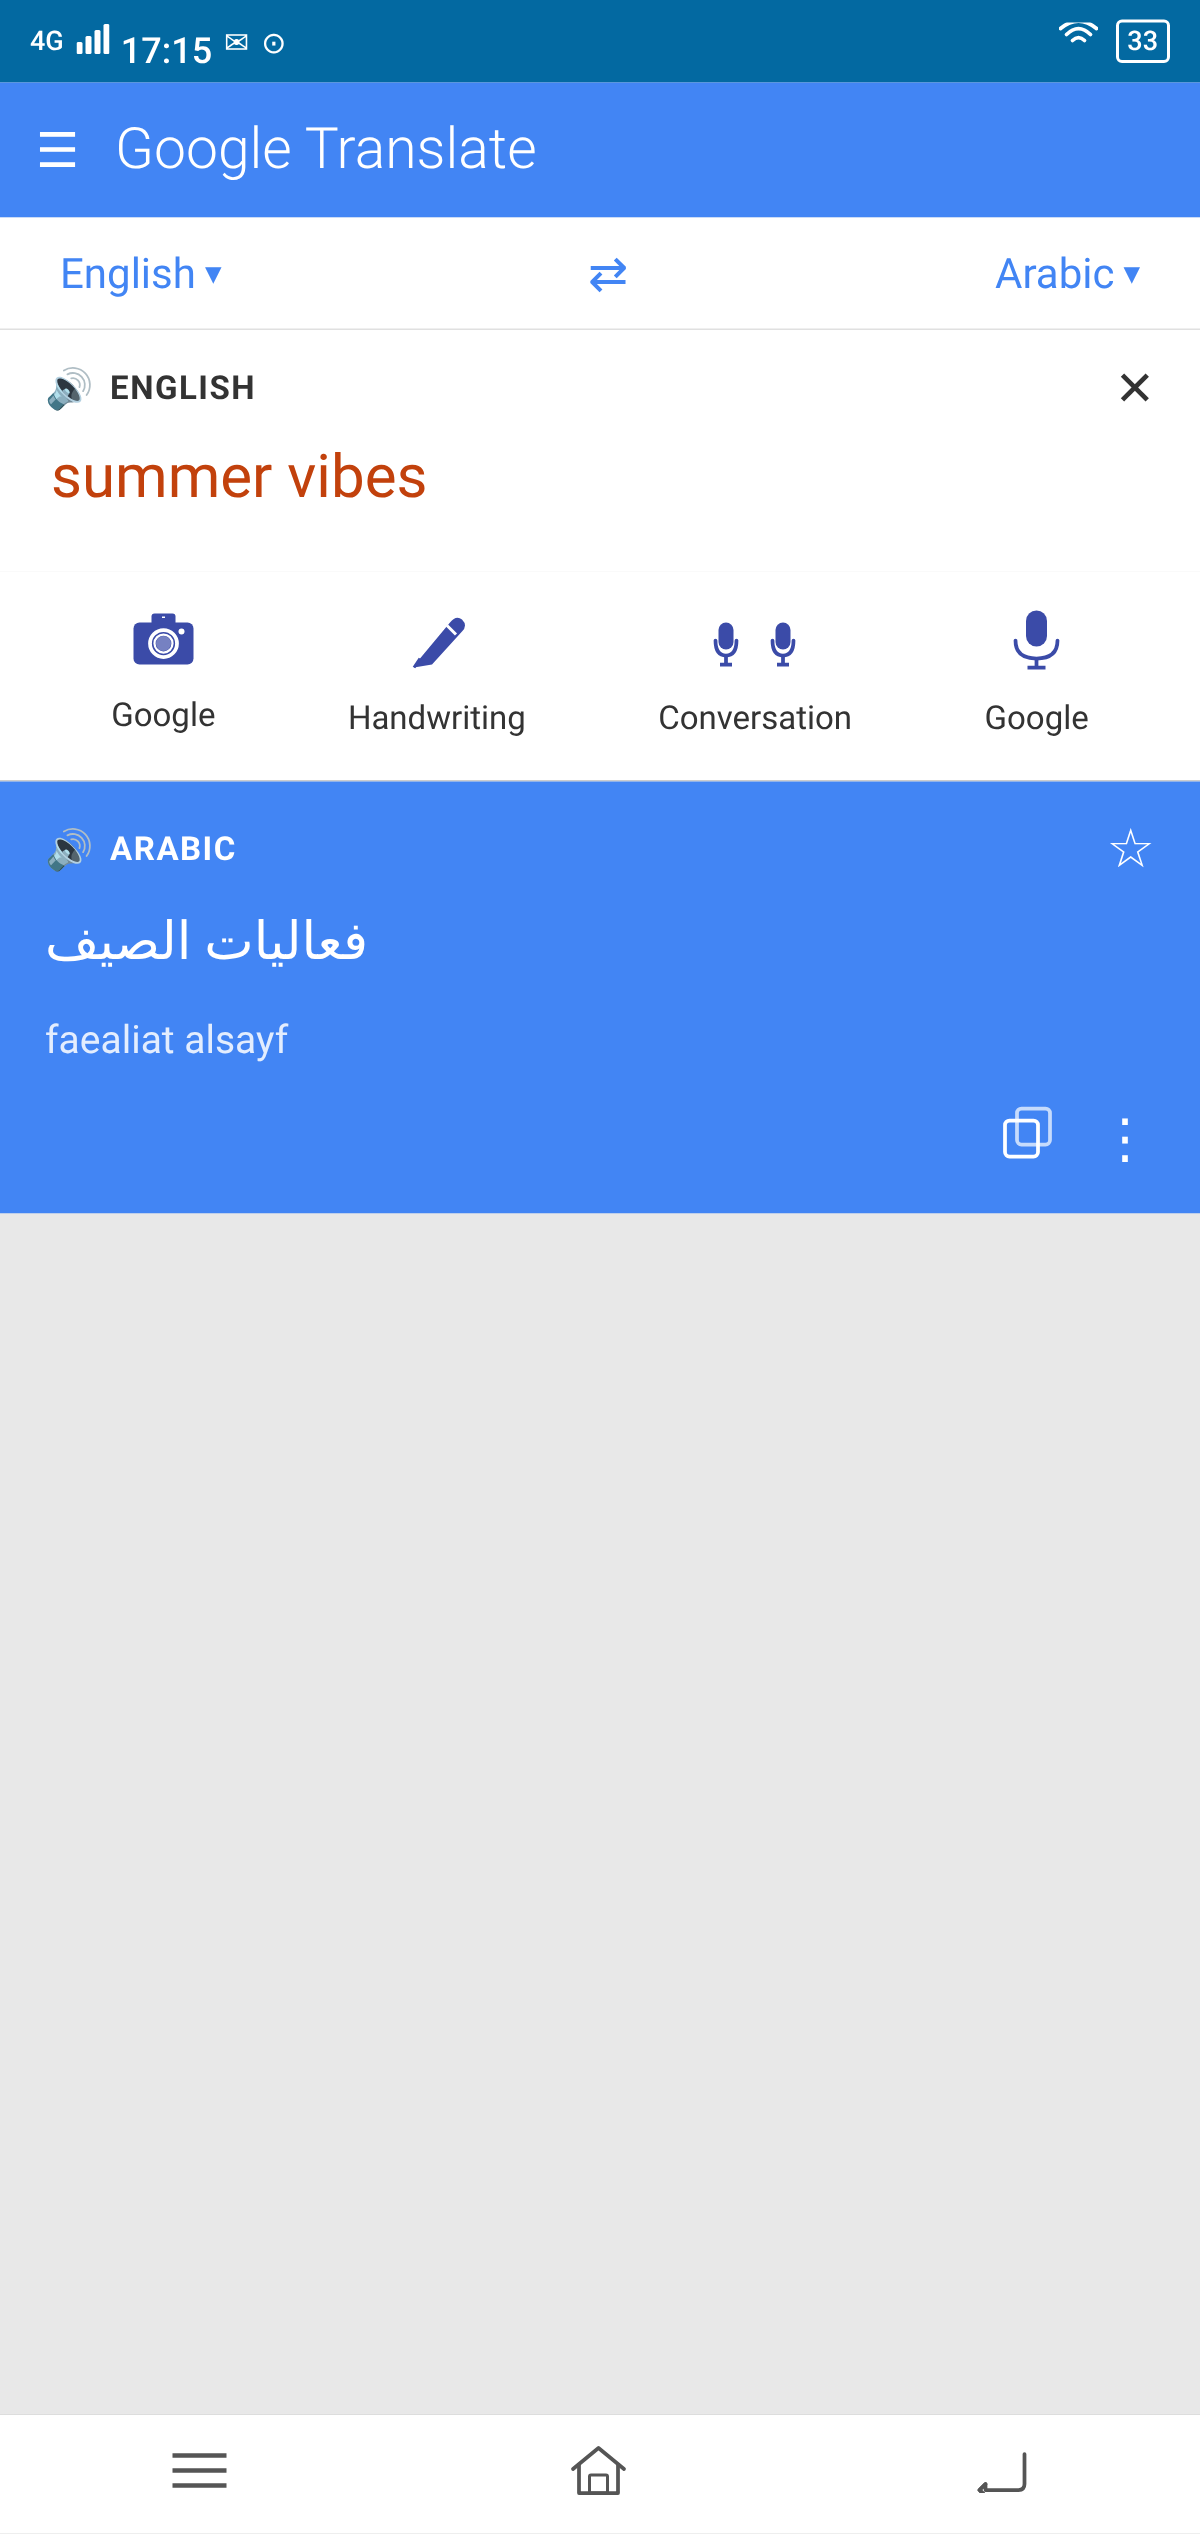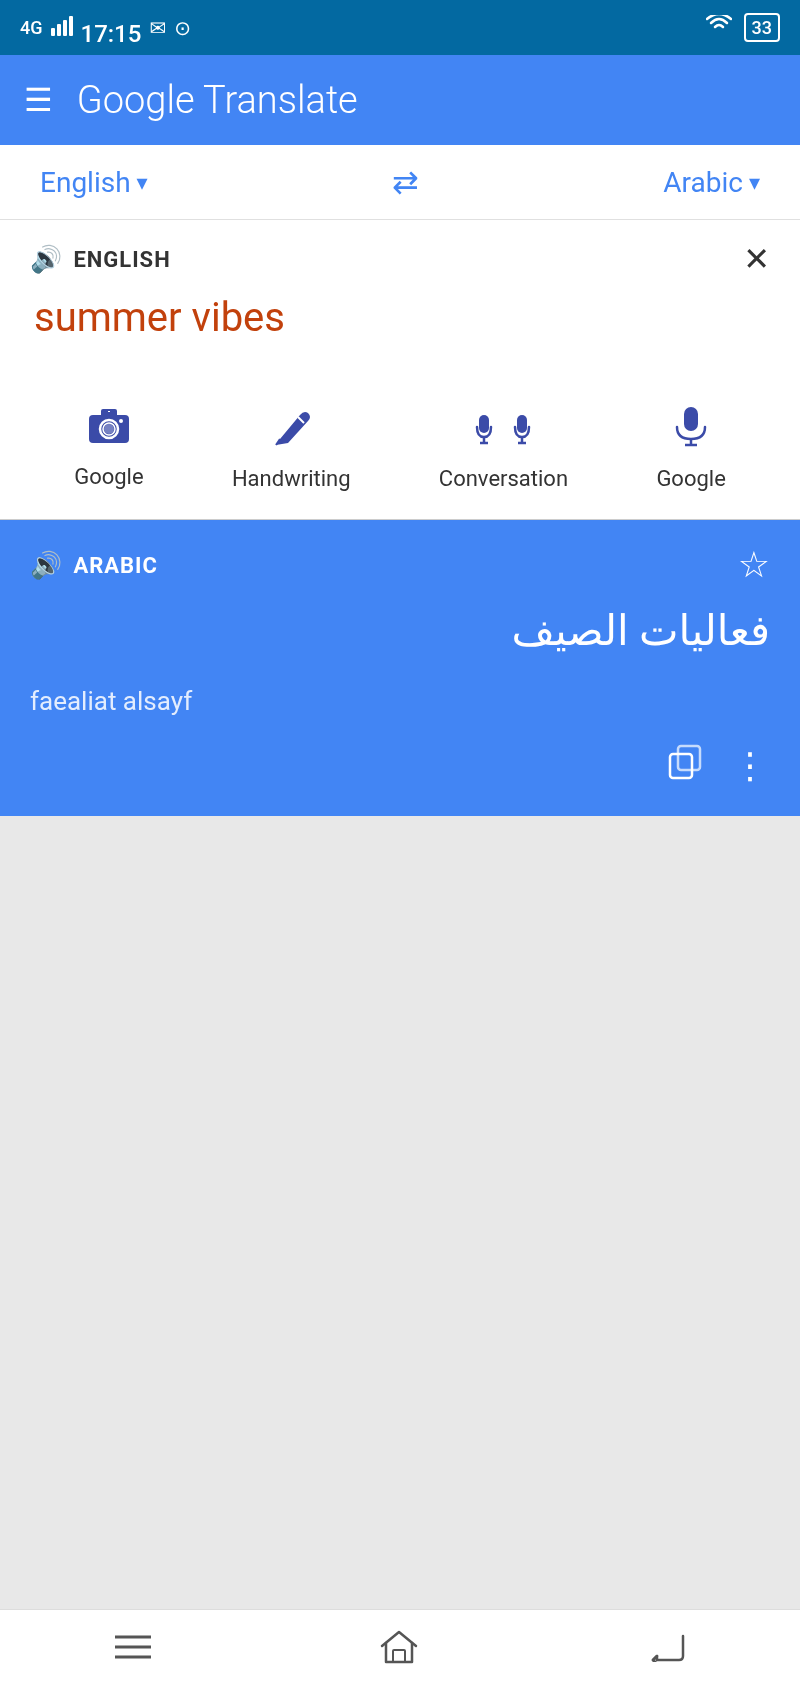--- a/index.html
+++ b/index.html
@@ -172,22 +172,22 @@
       font-weight: 700;
       color: white;
       letter-spacing: 1px;
     }
     .star-icon {
       font-size: 36px;
       color: white;
       cursor: pointer;
     }
     .trans-arabic {
-      text-align: right;
-      font-size: 42px;
+      text-align: left;
+      font-size: 35px;
       color: white;
       font-weight: 400;
       margin-bottom: 20px;
       direction: rtl;
     }
     .trans-romanized {
       font-size: 26px;
       color: rgba(255,255,255,0.85);
       margin-bottom: 28px;
       margin-top: 31px;

